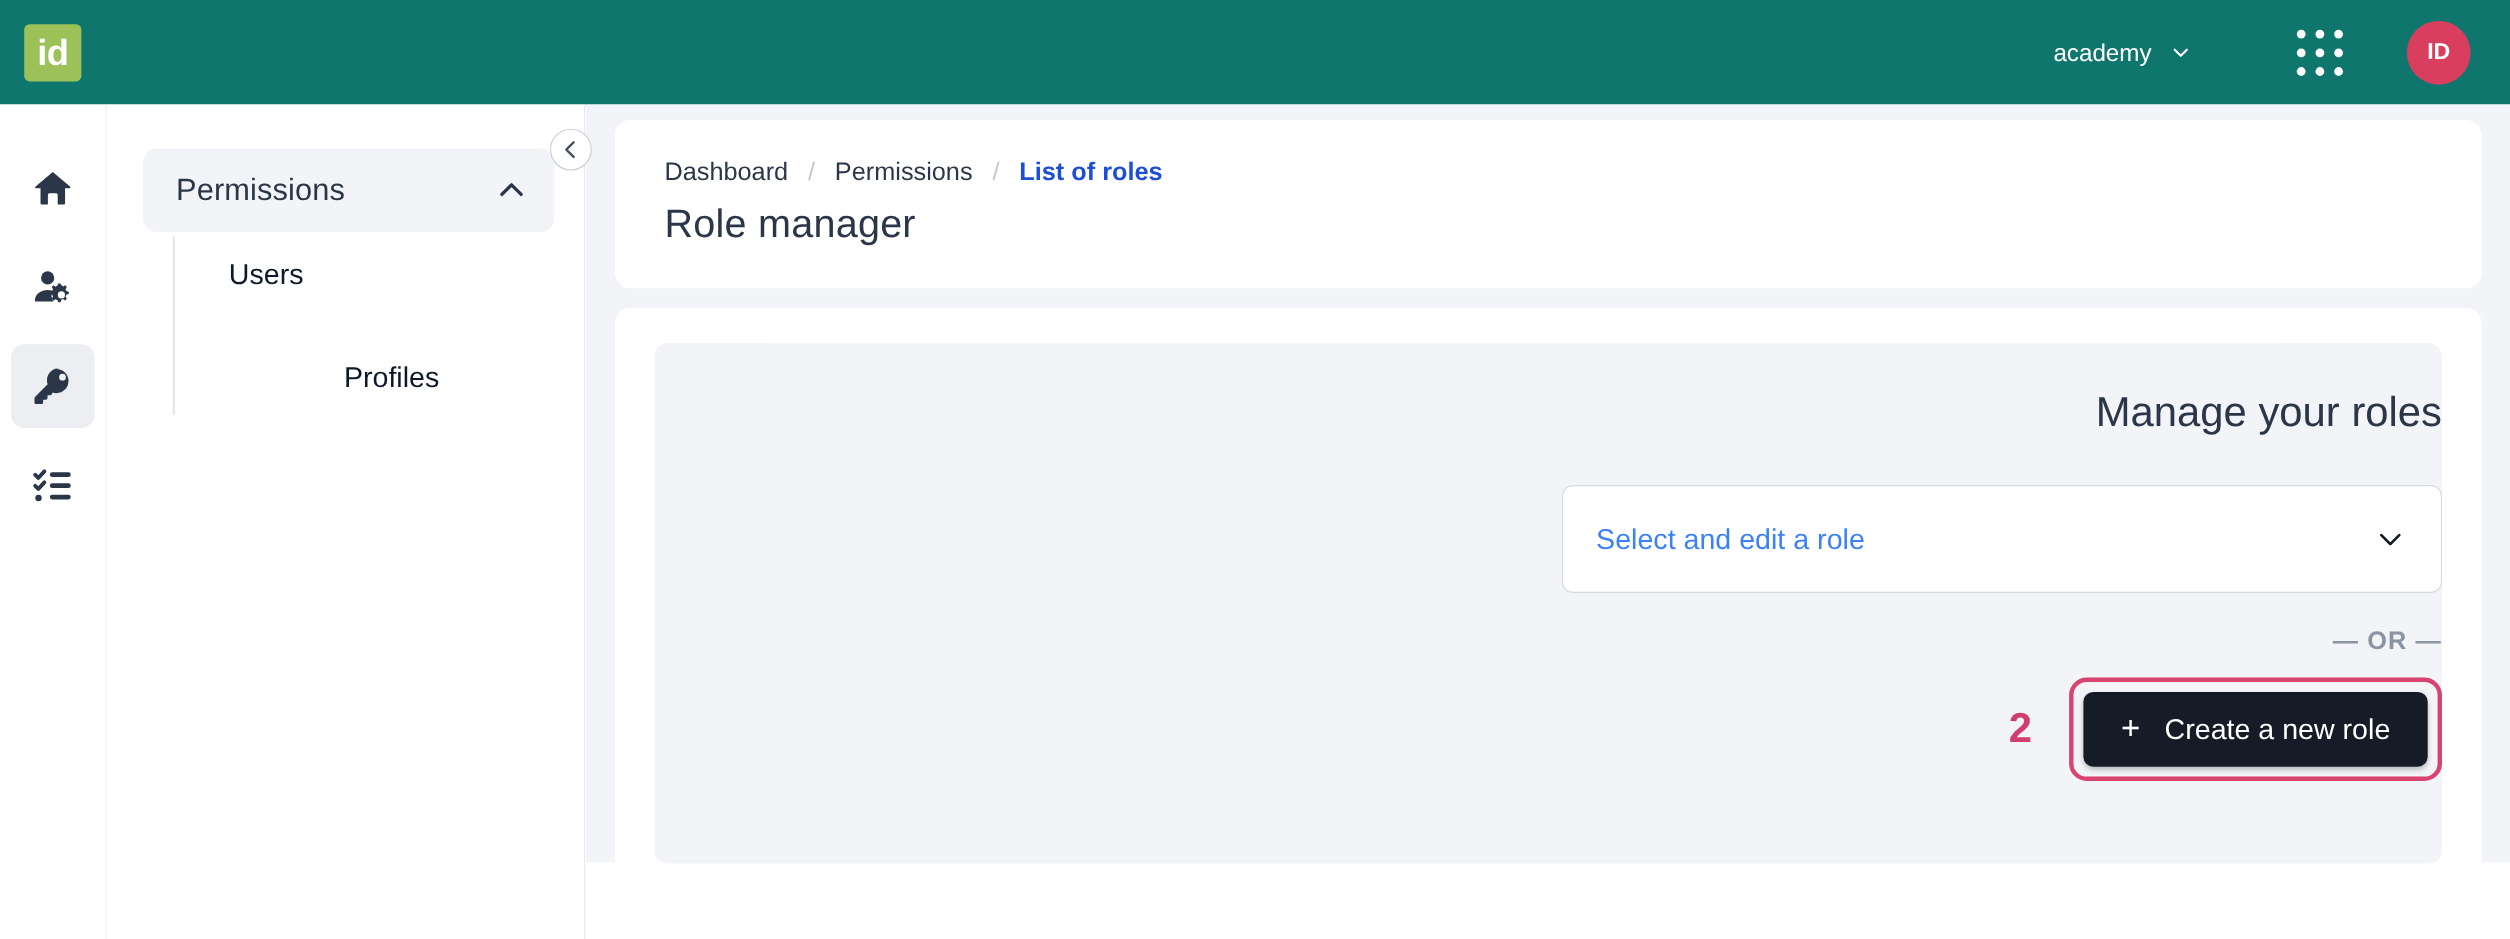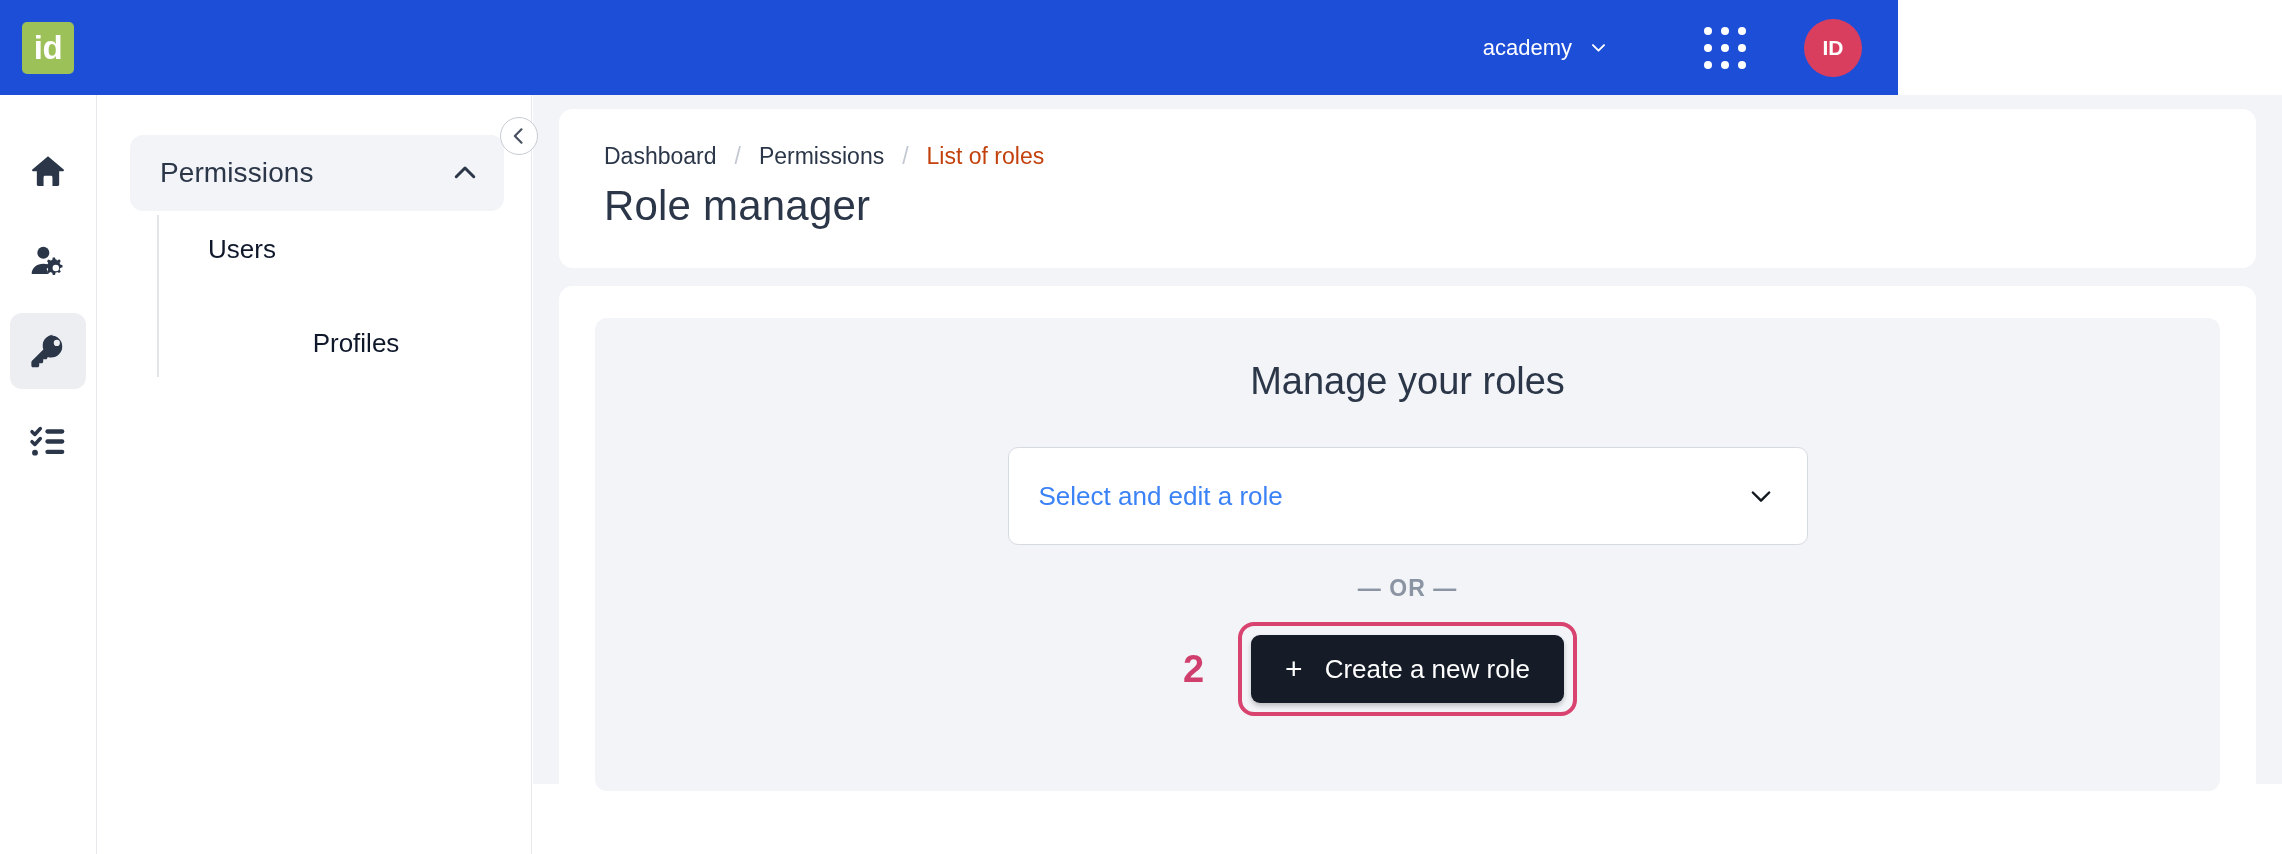--- a/index.html
+++ b/index.html
@@ -10,23 +10,23 @@
     overflow: hidden;
     background: #ffffff;
     font-family: "Liberation Sans", sans-serif;
     -webkit-font-smoothing: antialiased;
   }
 
   
   .topbar {
     position: absolute;
     top: 0; left: 0;
-    width: 1898px;
+    width: 2282px;
     height: 95px;
-    background: #1d4ed8;
+    background: #0f766e;
     display: flex;
     align-items: center;
   }
   .logo {
     width: 52px;
     height: 52px;
     margin-left: 22px;
     background: #9cc159;
     border-radius: 5px;
     display: flex;
@@ -189,44 +189,44 @@
     padding: 34px 45px 38px 45px;
   }
   .breadcrumb {
     display: flex;
     align-items: center;
     gap: 18px;
     font-size: 23px;
     margin-bottom: 12px;
   }
   .breadcrumb .crumb { color: #2b3648; }
-  .breadcrumb .crumb.muted { color: #c2410c; }
+  .breadcrumb .crumb.muted { color: #1d4ed8; font-weight: bold; }
   .breadcrumb .sep { color: #c3c9d3; font-size: 23px; }
   .page-title {
-    font-size: 42px;
+    font-size: 36px;
     color: #2b3648;
     font-weight: 400;
     letter-spacing: 0.2px;
   }
 
   .body-card {
     margin-top: 18px;
     background: #ffffff;
     border-radius: 14px;
     padding: 32px 36px 32px 36px;
     height: 537px;
   }
   .inner-panel {
     background: #f2f4f7;
     border-radius: 12px;
     height: 100%;
     padding-top: 42px;
     display: flex;
     flex-direction: column;
-    align-items: center;
+    align-items: flex-end;
   }
   .panel-title {
     font-size: 38px;
     color: #2b3648;
     font-weight: 400;
     margin-bottom: 44px;
   }
   .select-box {
     width: 800px;
     height: 98px;

